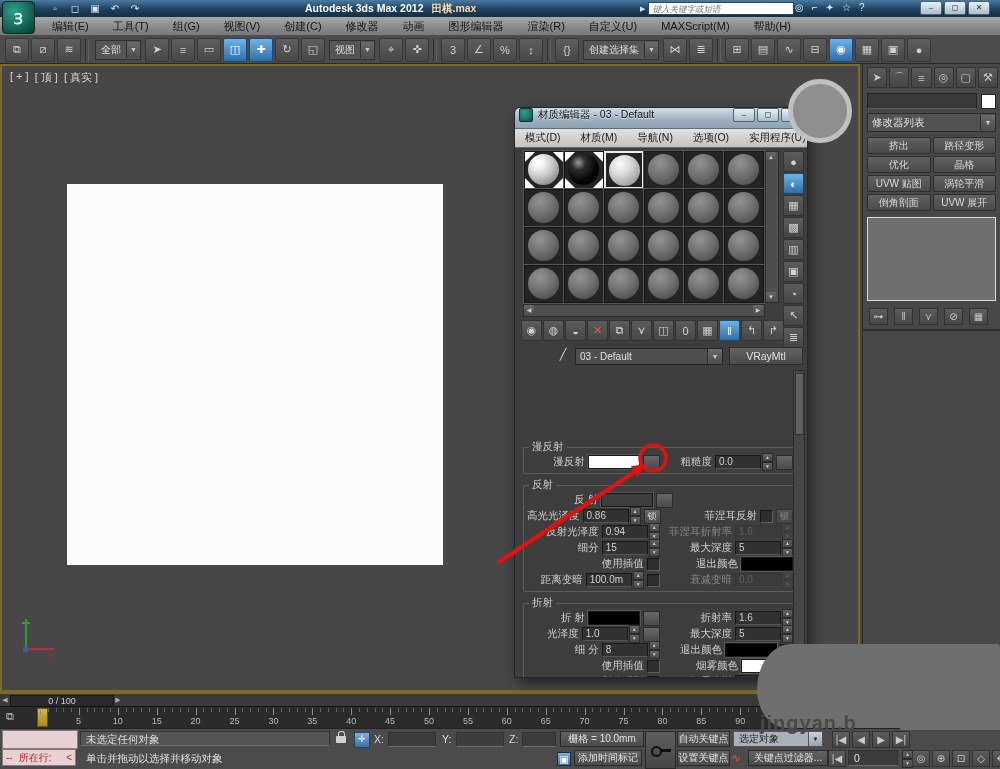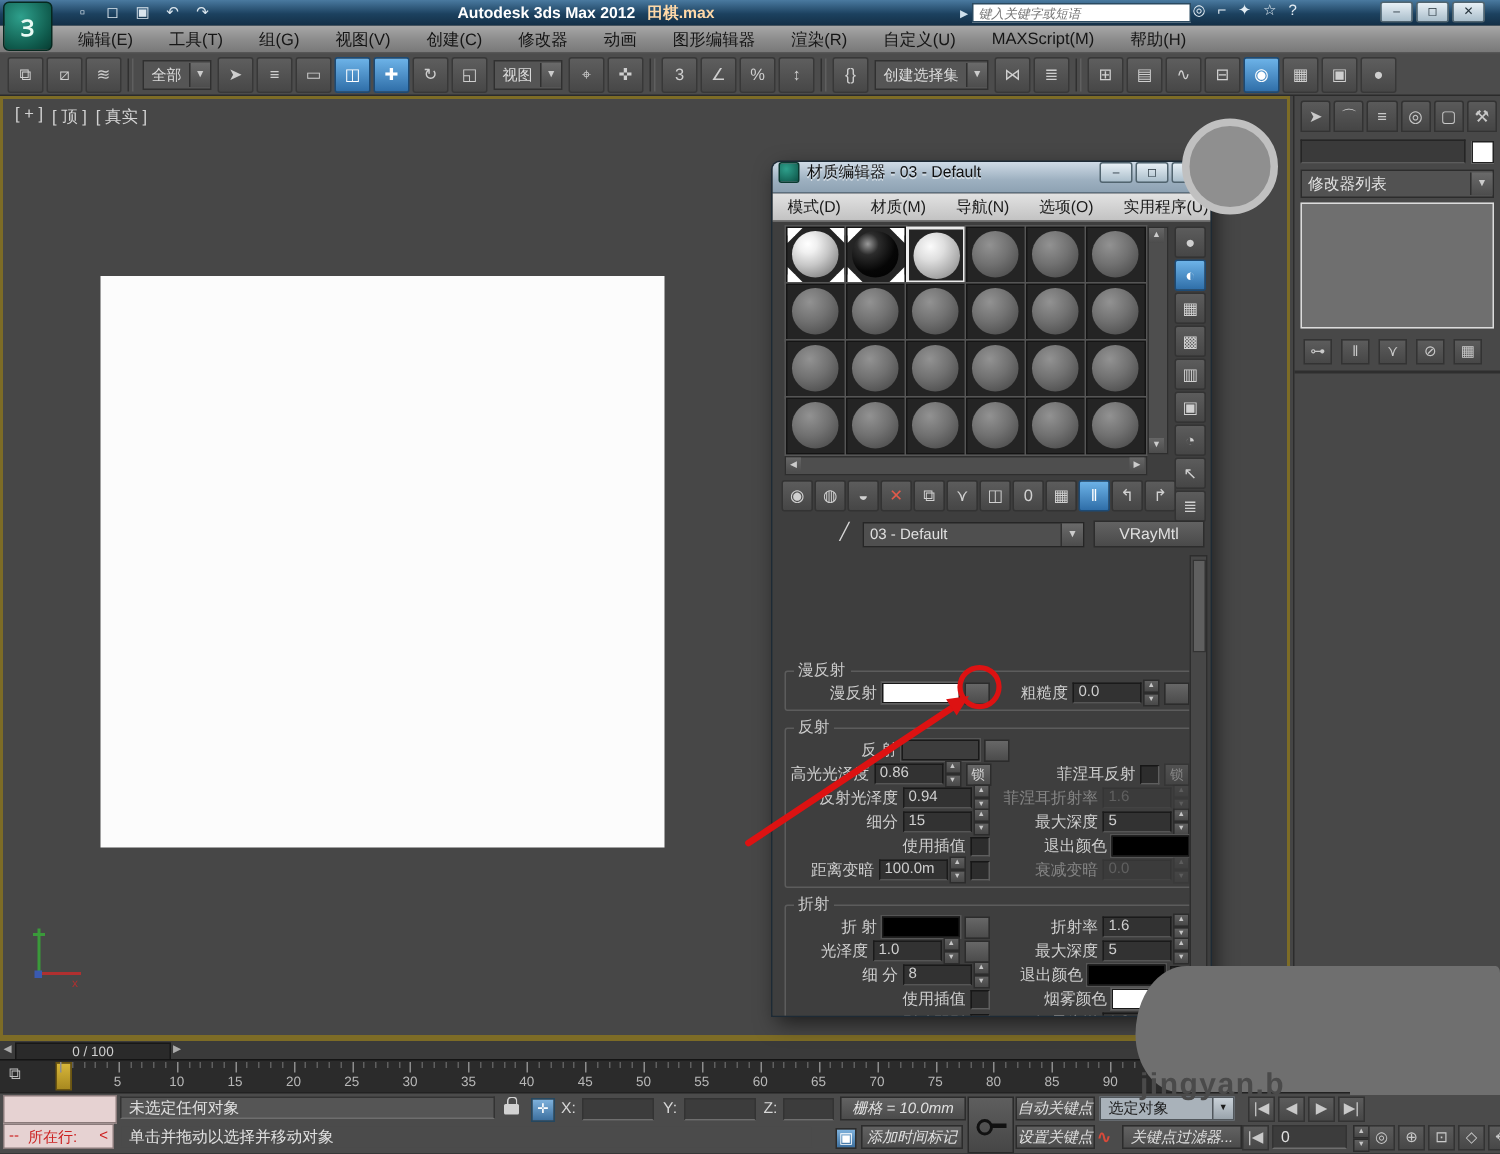--- a/index.html
+++ b/index.html
@@ -165,21 +165,21 @@
   #statusbar{position:absolute;left:0;top:728px;width:1000px;height:41px;background:#4b4b4b;z-index:4;
     border-top:1px solid #222;}
   .pinkbox{position:absolute;left:2px;width:74px;height:17px;background:#e6d2d2;border:1px solid #8a7a7a;}
   #listener2{display:flex;align-items:center;color:#c22;font-size:10px;padding:0 3px;box-sizing:border-box;}
   #listener2 .dash{margin-right:6px;}
   #listener2 .lt{margin-left:auto;}
   .sfield{position:absolute;height:15px;background:#555;border:1px solid #333;border-bottom-color:#6e6e6e;
     color:#e0e0e0;font-size:10.5px;line-height:15px;padding:0 5px;box-sizing:border-box;white-space:nowrap;overflow:hidden;}
   .slabel{position:absolute;color:#d8d8d8;font-size:10.5px;}
   .sbtn{position:absolute;height:16px;background:linear-gradient(#626262,#4b4b4b);border:1px solid #2c2c2c;
-    color:#e0e0e0;font-size:10px;display:flex;align-items:center;justify-content:center;box-sizing:border-box;white-space:nowrap;font-style:italic;}
+    color:#e0e0e0;font-size:10px;display:flex;align-items:center;justify-content:center;box-sizing:border-box;white-space:nowrap;}
   .sdd{position:absolute;height:16px;background:#a9b2ba;border:1px solid #51575c;color:#1c1c1c;font-size:10px;
     display:flex;align-items:center;padding-left:5px;box-sizing:border-box;}
   .sdd .dda{margin-left:auto;width:13px;height:14px;background:linear-gradient(#c9d1d8,#9aa4ac);
     border-left:1px solid #51575c;font-size:6px;display:flex;align-items:center;justify-content:center;}
   .lockicon{position:absolute;width:10px;height:7px;background:#d2d2d2;border-radius:1px;}
   .lockicon::before{content:"";position:absolute;top:-5px;left:1.5px;width:5px;height:5px;
     border:1.5px solid #d2d2d2;border-bottom:none;border-radius:3px 3px 0 0;}
   #offseticon{position:absolute;width:14px;height:14px;background:linear-gradient(#7fb2dd,#3c6f9e);border:1px solid #25475f;
     color:#fff;font-size:9px;text-align:center;line-height:13px;}
   #keybtn{position:absolute;left:645px;top:2px;width:29px;height:36px;background:linear-gradient(#5e5e5e,#464646);
@@ -327,20 +327,30 @@
         <div class="ptab">⚒</div>
       </div>
     <div id="namerow">
       <div id="objname"></div>
       <div id="objcolor"></div>
     </div>
     <div class="pdd">
       <span>修改器列表</span>
         <span class="dda">▼</span>
     </div>
+    <div id="modgrid">
+        <div class="pbtn">挤出</div>
+        <div class="pbtn">路径变形</div>
+        <div class="pbtn">优化</div>
+        <div class="pbtn">晶格</div>
+        <div class="pbtn">UVW 贴图</div>
+        <div class="pbtn">涡轮平滑</div>
+        <div class="pbtn">倒角剖面</div>
+        <div class="pbtn">UVW 展开</div>
+      </div>
     <div id="stackbox"></div>
     <div id="stacktools">
         <div class="stool">⊶</div>
         <div class="stool">‖</div>
         <div class="stool">⋎</div>
         <div class="stool">⊘</div>
         <div class="stool">▦</div>
       </div>
   </div>
 

